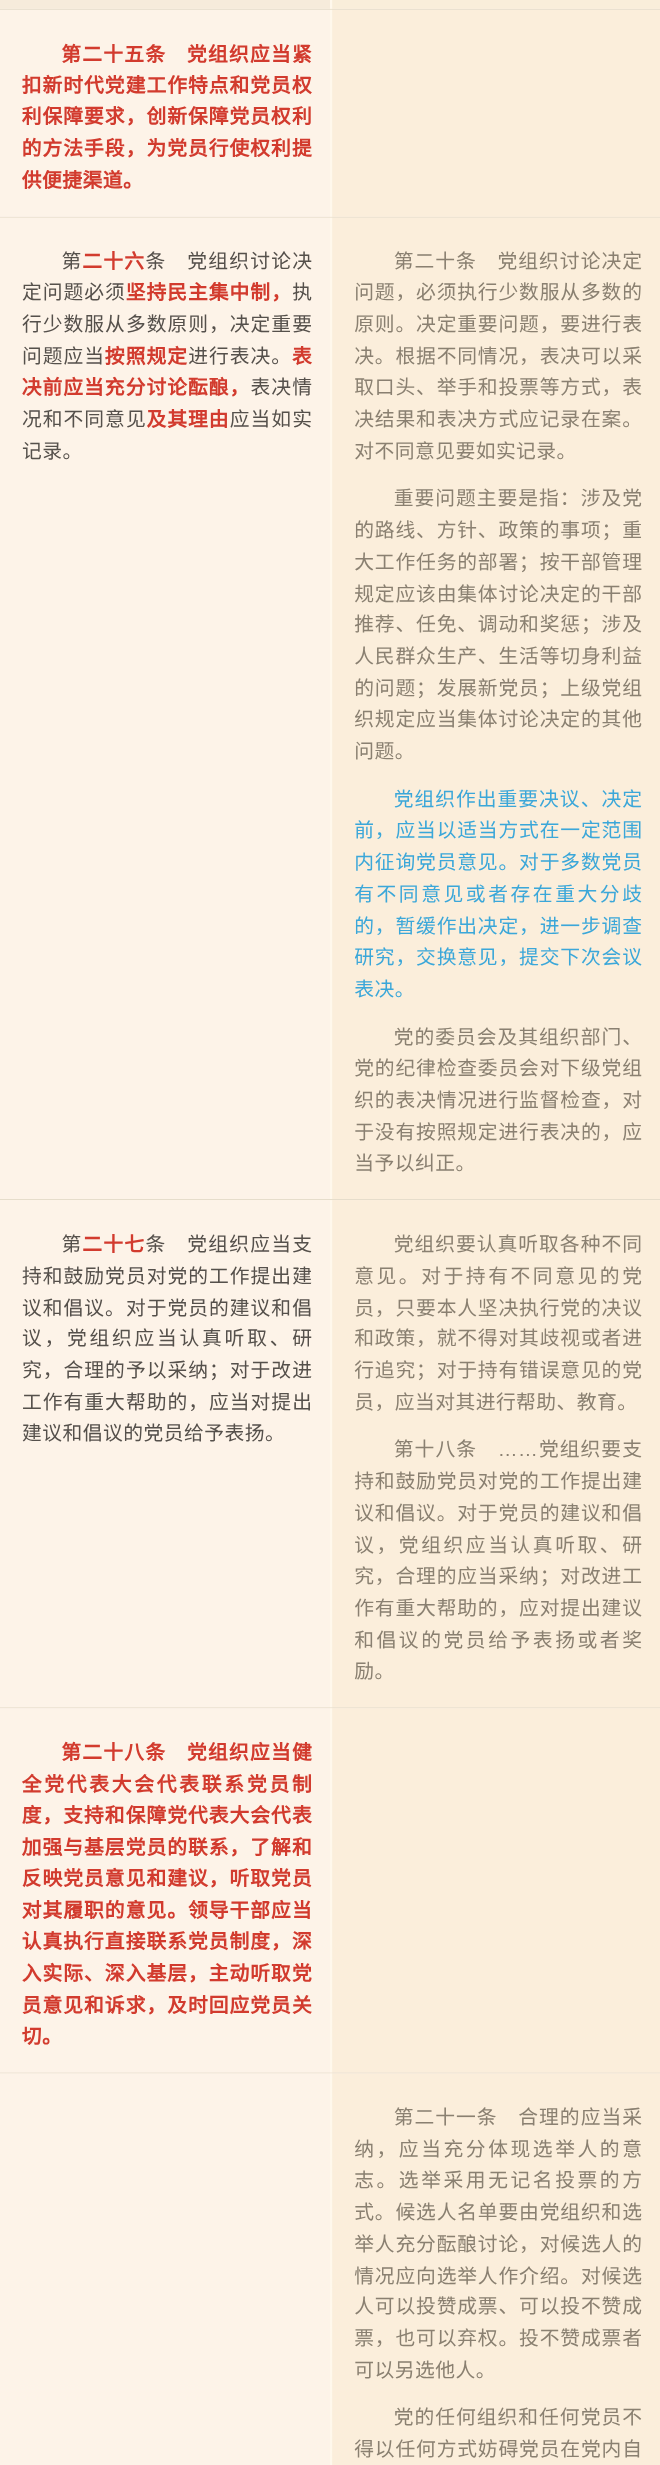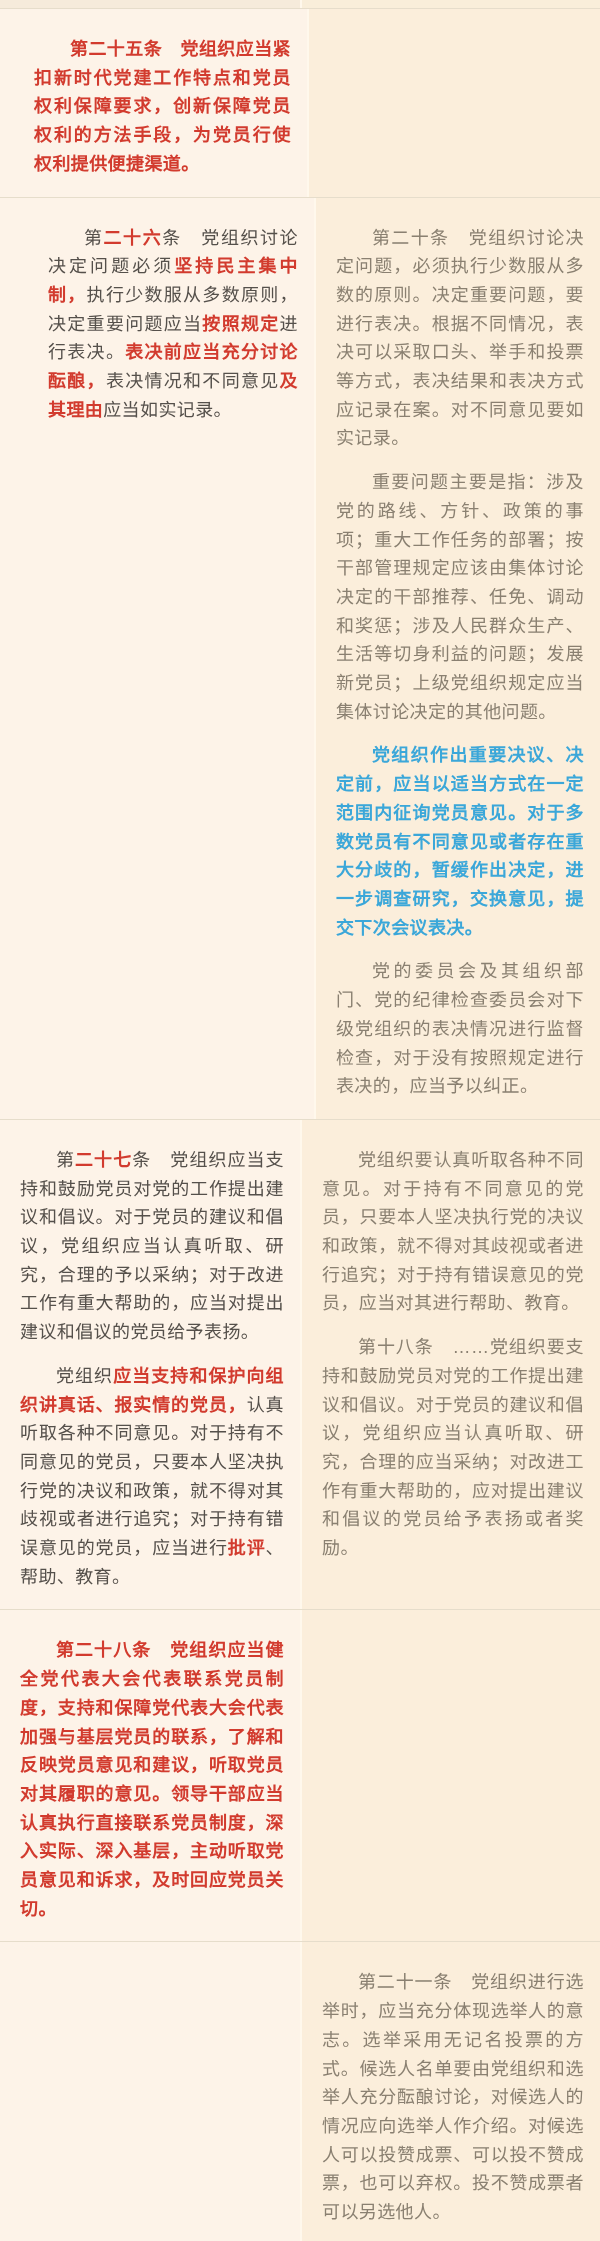--- a/index.html
+++ b/index.html
@@ -24,22 +24,22 @@
     height: 9px;
     border-bottom: 1px solid var(--divider);
   }
   .top-strip .ts-left  { width: 300px; background: #f6ebdb; }
   .top-strip .ts-right { width: 300px; background: #f9eeda; border-left: 2px solid var(--col-gap); }
   .row {
     display: flex;
     border-bottom: 1px solid var(--divider);
   }
   #sections .row:last-child { border-bottom: none; }
-  #sections .row:nth-child(1) { min-height: 178px; padding-left: 14px; }
-  #sections .row:nth-child(2) { min-height: 806px; padding-left: 28px; }
+  #sections .row:nth-child(1) { min-height: 178px; }
+  #sections .row:nth-child(2) { min-height: 806px; }
   #sections .row:nth-child(3) { min-height: 452px; }
   #sections .row:nth-child(4) { min-height: 293px; }
   #sections .row:nth-child(5) { min-height: 502px; }
   .col {
     width: 300px;
     padding: 26px 16px 18px 20px;
   }
   .col-left { background: var(--bg-left); }
   .col-right {
     background: var(--bg-right);
@@ -49,21 +49,21 @@
   .col p {
     font-size: 18px;
     line-height: 28.7px;
     letter-spacing: 0.4px;
     text-indent: 2em;
     text-align: justify;
     margin: 0 0 15px 0;
   }
   .col p:last-child { margin-bottom: 0; }
   .run-red  { color: var(--red);  font-weight: bold; }
-  .run-blue { color: var(--blue); font-weight: bold; }
+  .run-blue { color: var(--blue); font-weight: normal; }
   .run-dark { color: var(--dark); }
   .run-gray { color: var(--gray); }
 </style>
 </head>
 <body>
 
 <div class="page">
   <div class="top-strip">
     <div class="ts-left"></div>
     <div class="ts-right"></div>
@@ -82,35 +82,34 @@
         <div class="col col-right">
           <p><span class="run-gray">第二十条　党组织讨论决定问题，必须执行少数服从多数的原则。决定重要问题，要进行表决。根据不同情况，表决可以采取口头、举手和投票等方式，表决结果和表决方式应记录在案。对不同意见要如实记录。</span></p>
           <p><span class="run-gray">重要问题主要是指：涉及党的路线、方针、政策的事项；重大工作任务的部署；按干部管理规定应该由集体讨论决定的干部推荐、任免、调动和奖惩；涉及人民群众生产、生活等切身利益的问题；发展新党员；上级党组织规定应当集体讨论决定的其他问题。</span></p>
           <p><span class="run-blue">党组织作出重要决议、决定前，应当以适当方式在一定范围内征询党员意见。对于多数党员有不同意见或者存在重大分歧的，暂缓作出决定，进一步调查研究，交换意见，提交下次会议表决。</span></p>
           <p><span class="run-gray">党的委员会及其组织部门、党的纪律检查委员会对下级党组织的表决情况进行监督检查，对于没有按照规定进行表决的，应当予以纠正。</span></p>
         </div>
       </div>
       <div class="row">
         <div class="col col-left">
           <p><span class="run-dark">第</span><span class="run-red">二十七</span><span class="run-dark">条</span><span class="run-dark">　党组织应当支持和鼓励党员对党的工作提出建议和倡议。对于党员的建议和倡议，党组织应当认真听取、研究，合理的予以采纳；对于改进工作有重大帮助的，应当对提出建议和倡议的党员给予表扬。</span></p>
-          <p><span class="run-dark">党组织</span><span class="run-red">应当支持和保护向组织讲真话、报实情的党员，</span><span class="run-dark">认真听取各种不同意见。对于持有不同意见的党员，只要本人坚决执行党的决议和政策，就不得对其歧视或者进行追究；对于持有错误意见的党员，应当进行</span><span class="run-red">批评</span><span class="run-dark">、帮助、教育。</span></p>
         </div>
         <div class="col col-right">
           <p><span class="run-gray">党组织要认真听取各种不同意见。对于持有不同意见的党员，只要本人坚决执行党的决议和政策，就不得对其歧视或者进行追究；对于持有错误意见的党员，应当对其进行帮助、教育。</span></p>
           <p><span class="run-gray">第十八条　……党组织要支持和鼓励党员对党的工作提出建议和倡议。对于党员的建议和倡议，党组织应当认真听取、研究，合理的应当采纳；对改进工作有重大帮助的，应对提出建议和倡议的党员给予表扬或者奖励。</span></p>
         </div>
       </div>
       <div class="row">
         <div class="col col-left">
           <p><span class="run-red">第二十八条　党组织应当健全党代表大会代表联系党员制度，支持和保障党代表大会代表加强与基层党员的联系，了解和反映党员意见和建议，听取党员对其履职的意见。领导干部应当认真执行直接联系党员制度，深入实际、深入基层，主动听取党员意见和诉求，及时回应党员关切。</span></p>
         </div>
         <div class="col col-right"></div>
       </div>
       <div class="row">
         <div class="col col-left">
         </div>
         <div class="col col-right">
-          <p><span class="run-gray">第二十一条　党组织进行选举时，应当充分体现选举人的意志。选举采用无记名投票的方式。候选人名单要由党组织和选举人充分酝酿讨论，对候选人的情况应向选举人作介绍。对候选人可以投赞成票、可以投不赞成票，也可以弃权。投不赞成票者可以另选他人。</span></p>
+          <p><span class="run-gray">第二十一条　合理的应当采纳，应当充分体现选举人的意志。选举采用无记名投票的方式。候选人名单要由党组织和选举人充分酝酿讨论，对候选人的情况应向选举人作介绍。对候选人可以投赞成票、可以投不赞成票，也可以弃权。投不赞成票者可以另选他人。</span></p>
           <p><span class="run-gray">党的任何组织和任何党员不得以任何方式妨碍党员在党内自主行使选举权和被选举权，不得阻挠有选举权和被选举权的人到场，</span></p>
         </div>
       </div>
     </main>
 </div>
 
 </body></html>

